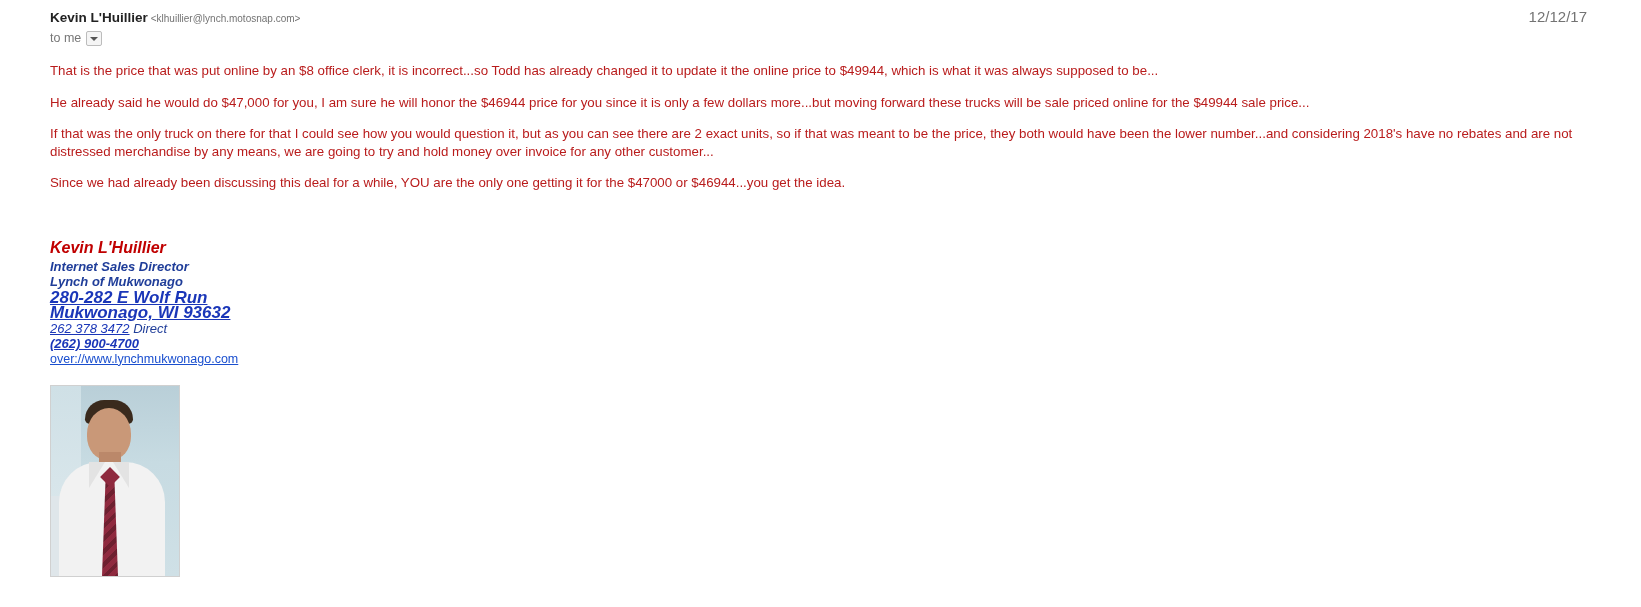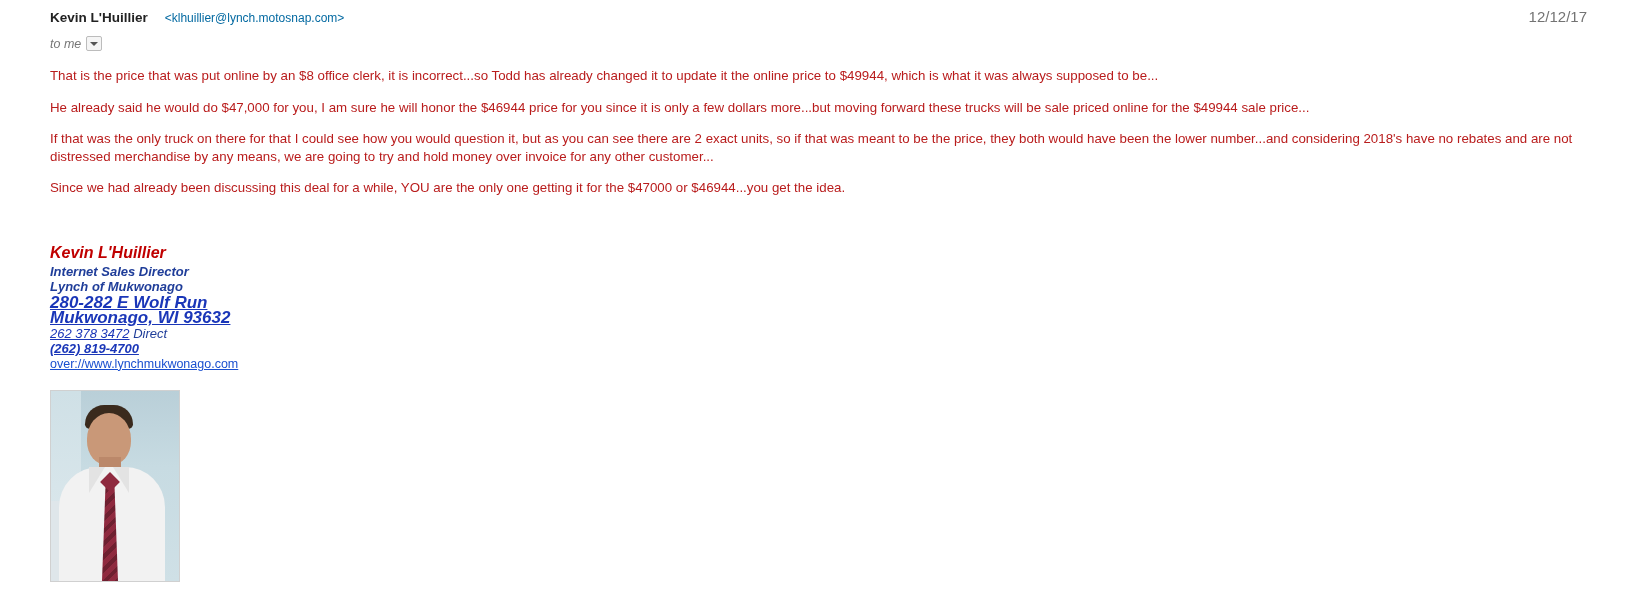--- a/index.html
+++ b/index.html
@@ -29,35 +29,34 @@
     font-size: 13.5px;
     line-height: 18px;
     white-space: nowrap;
   }
   .sender-name {
     font-weight: bold;
     color: #222222;
     font-size: 13.5px;
   }
   .sender-email {
-    color: #0369a1;
-    font-size: 12px;
-    margin-left: 17px;
+    color: #737373;
+    font-size: 10px;
+    margin-left: 3px;
   }
   .timestamp {
     font-size: 15px;
     color: #737373;
     white-space: nowrap;
     padding-right: 4px;
   }
   .to-row {
     display: flex;
-    align-items: flex-end;
-    margin-top: 9px;
-    font-style: italic;
+    align-items: flex-start;
+    margin-top: 3px;
   }
   .to-label {
     font-size: 12.5px;
     color: #777777;
   }
   .caret-btn {
     display: inline-block;
     margin-left: 5px;
     width: 14px;
     height: 13px;
@@ -266,21 +265,21 @@
     <p class="para">Since we had already been discussing this deal for a while, YOU are the only one getting it for the $47000 or $46944...you get the idea.</p>
   </div>
 
   <div class="signature">
     <div class="sig-name">Kevin L'Huillier</div>
     <div class="sig-title">Internet Sales Director</div>
     <div class="sig-company">Lynch of Mukwonago</div>
     <div class="sig-addr">280-282 E Wolf Run</div>
     <div class="sig-addr">Mukwonago, WI 93632</div>
     <div class="sig-phone-direct"><span class="underlined">262 378 3472</span><span class="plain"> Direct</span></div>
-    <div class="sig-phone2">(262) 819-4700</div>
+    <div class="sig-phone2">(262) 900-4700</div>
     <a class="sig-link">over://www.lynchmukwonago.com</a>
   </div>
 
   <div class="photo-wrap">
     <div class="photo">
       <div class="bg-left"></div>
       <div class="shoulder-l"></div>
       <div class="hair"></div>
       <div class="head"></div>
       <div class="neck"></div>

